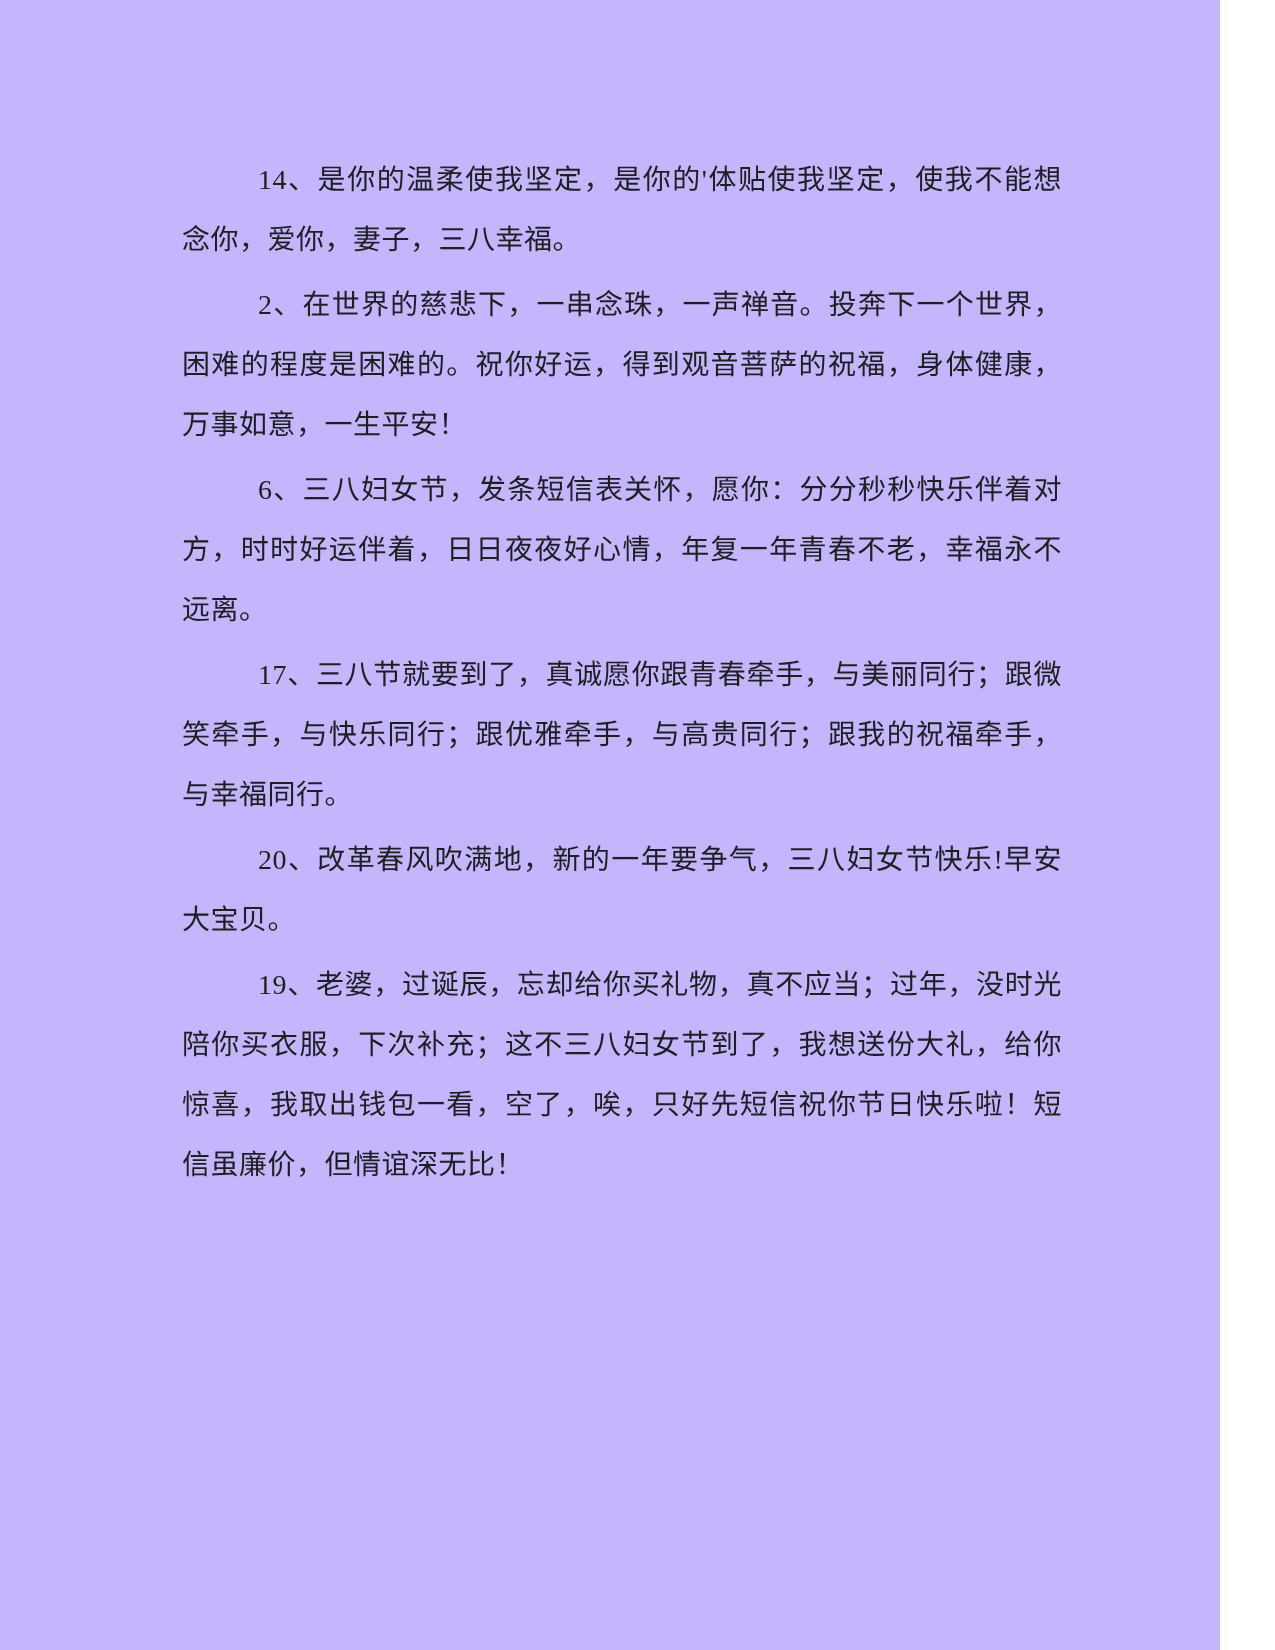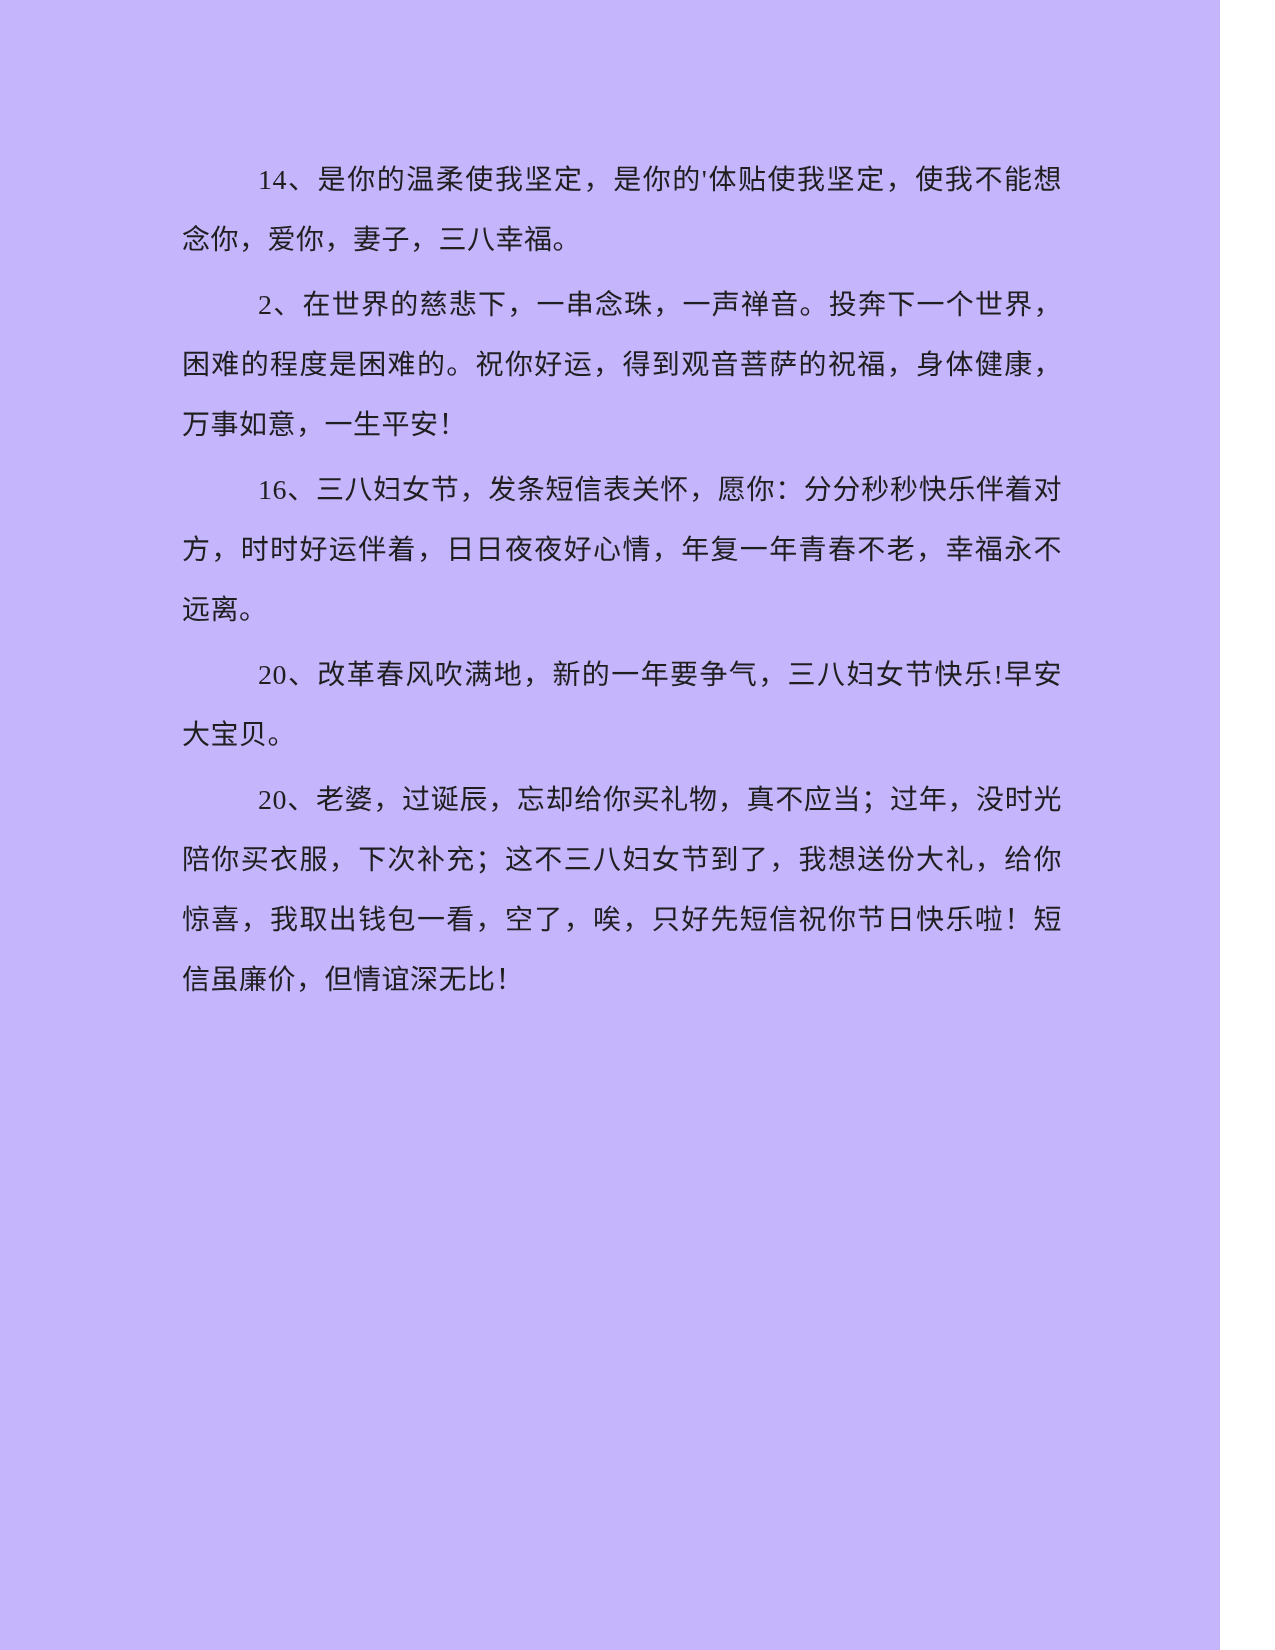--- a/index.html
+++ b/index.html
@@ -32,17 +32,18 @@
     letter-spacing: 0.5px;
   }
 </style>
 </head>
 <body>
 
 <div class="page">
   <div class="content">
     <p class="list-item">14、是你的温柔使我坚定，是你的'体贴使我坚定，使我不能想念你，爱你，妻子，三八幸福。</p>
     <p class="list-item">2、在世界的慈悲下，一串念珠，一声禅音。投奔下一个世界，困难的程度是困难的。祝你好运，得到观音菩萨的祝福，身体健康，万事如意，一生平安！</p>
-    <p class="list-item">16、三八妇女节，发条短信表关怀，愿你：分分秒秒快乐伴着对方，时时好运伴着，日日夜夜好心情，年复一年青春不老，幸福永不远离。</p>
+    <p class="list-item">6、三八妇女节，发条短信表关怀，愿你：分分秒秒快乐伴着对方，时时好运伴着，日日夜夜好心情，年复一年青春不老，幸福永不远离。</p>
+    <p class="list-item">17、三八节就要到了，真诚愿你跟青春牵手，与美丽同行；跟微笑牵手，与快乐同行；跟优雅牵手，与高贵同行；跟我的祝福牵手，与幸福同行。</p>
     <p class="list-item">20、改革春风吹满地，新的一年要争气，三八妇女节快乐!早安大宝贝。</p>
-    <p class="list-item">20、老婆，过诞辰，忘却给你买礼物，真不应当；过年，没时光陪你买衣服，下次补充；这不三八妇女节到了，我想送份大礼，给你惊喜，我取出钱包一看，空了，唉，只好先短信祝你节日快乐啦！短信虽廉价，但情谊深无比！</p>
+    <p class="list-item">19、老婆，过诞辰，忘却给你买礼物，真不应当；过年，没时光陪你买衣服，下次补充；这不三八妇女节到了，我想送份大礼，给你惊喜，我取出钱包一看，空了，唉，只好先短信祝你节日快乐啦！短信虽廉价，但情谊深无比！</p>
   </div>
 </div>
 
 </body></html>

